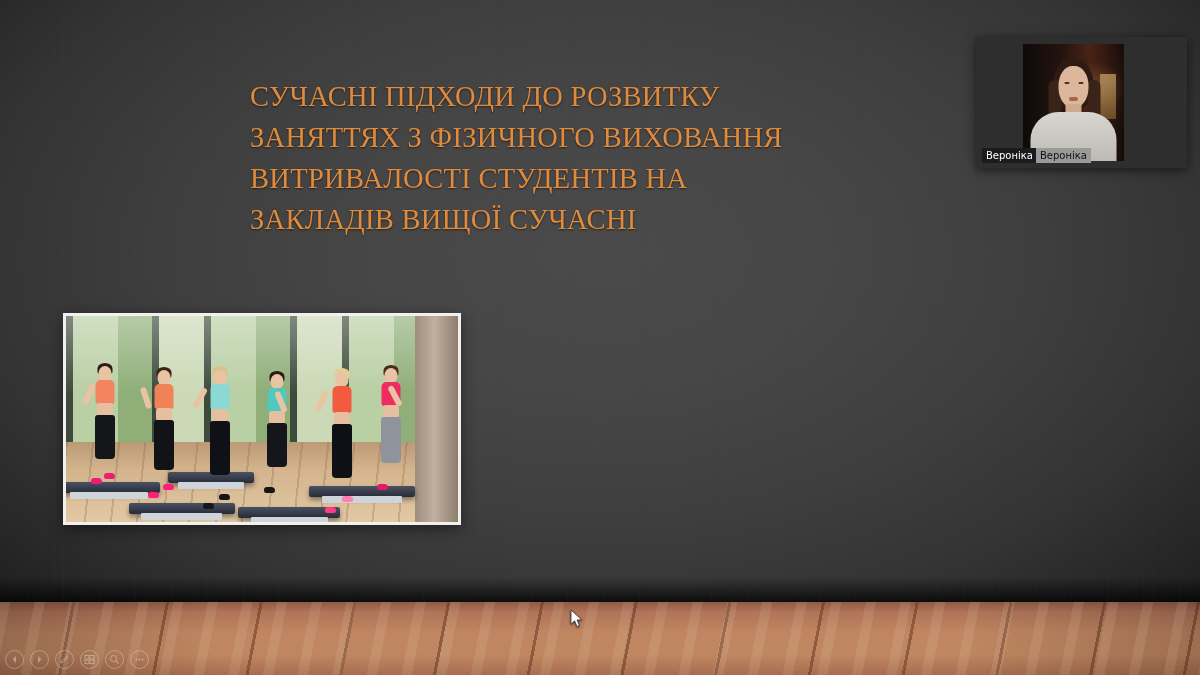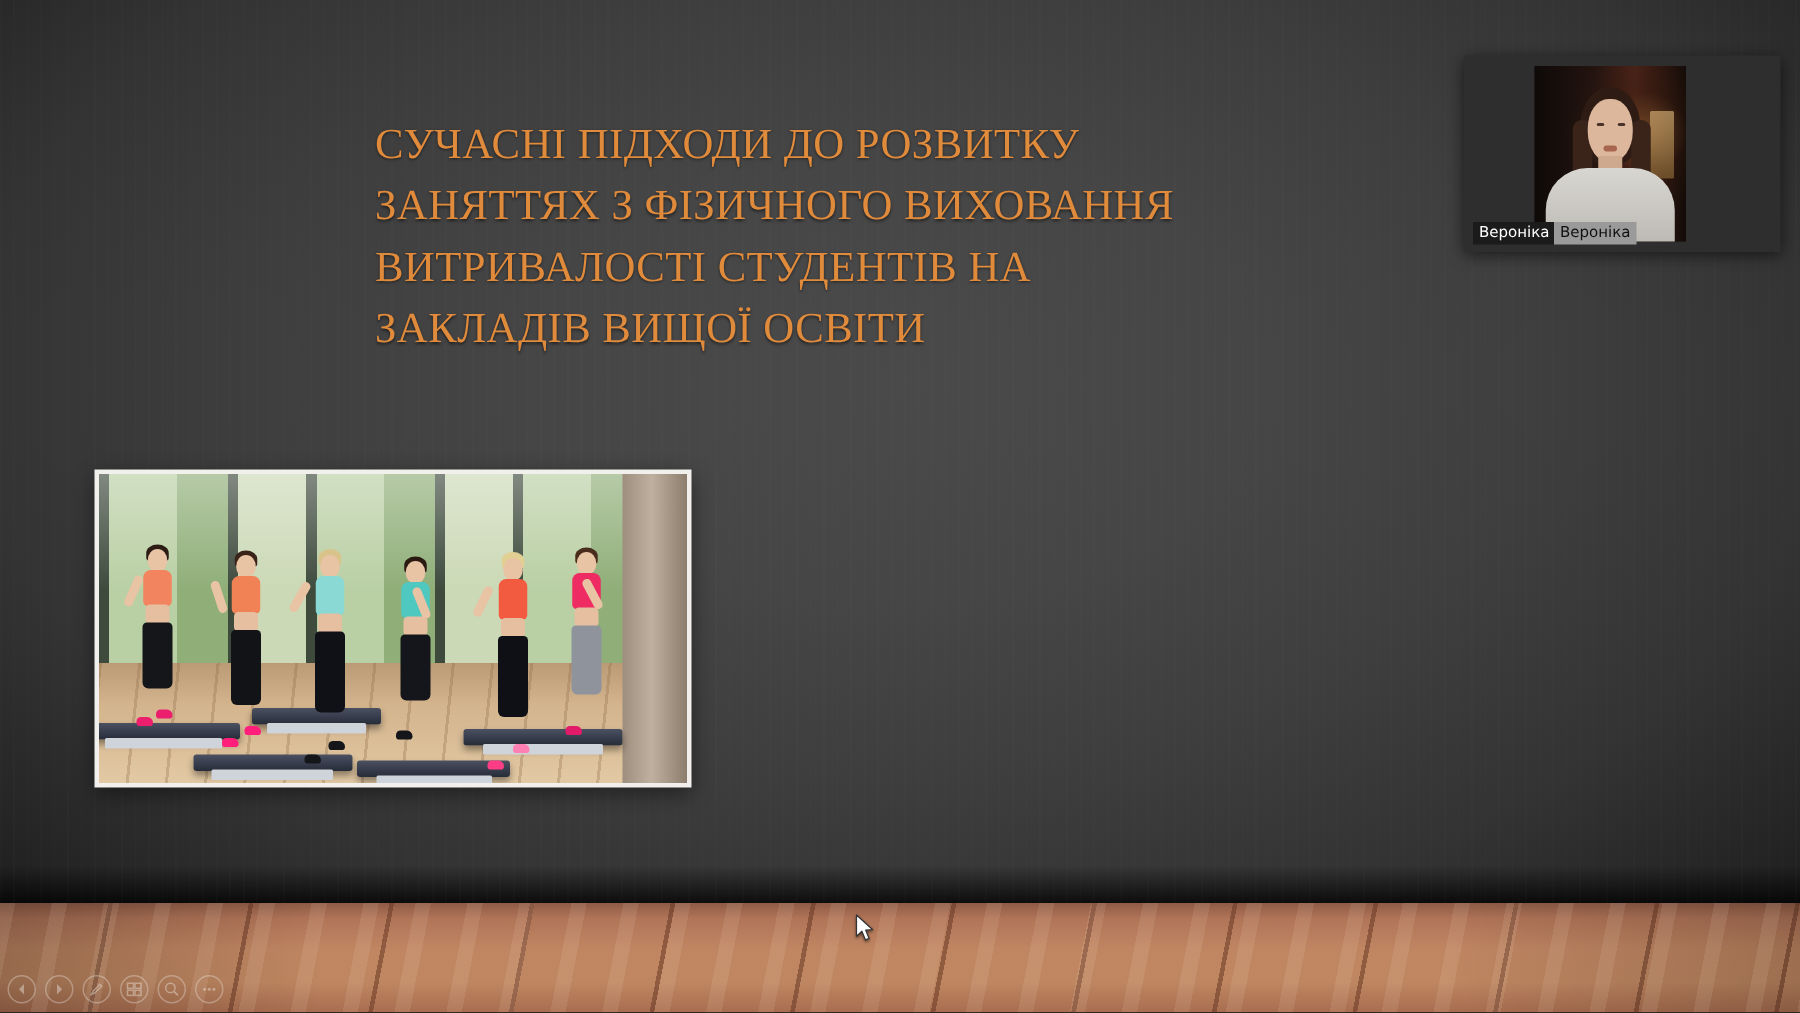--- a/index.html
+++ b/index.html
@@ -260,21 +260,21 @@
   <div class="wall">
     <div class="wall-shadow"></div>
   </div>
   <div class="floor-top-edge"></div>
   <div class="floor"></div>
 
   <div class="title">
     <div>СУЧАСНІ ПІДХОДИ ДО РОЗВИТКУ</div>
     <div>ЗАНЯТТЯХ З ФІЗИЧНОГО ВИХОВАННЯ</div>
     <div>ВИТРИВАЛОСТІ СТУДЕНТІВ НА</div>
-    <div>ЗАКЛАДІВ ВИЩОЇ ОСВІТИ</div>
+    <div>ЗАКЛАДІВ ВИЩОЇ СУЧАСНІ</div>
   </div>
 
 
   <div class="photo-frame">
     <div class="photo">
       <div class="bg-windows"></div>
       <div class="bg-floor"></div>
       <div class="pillar"></div>
 
       <div class="step" style="left:-2%;  bottom:14%; width:26%;">

